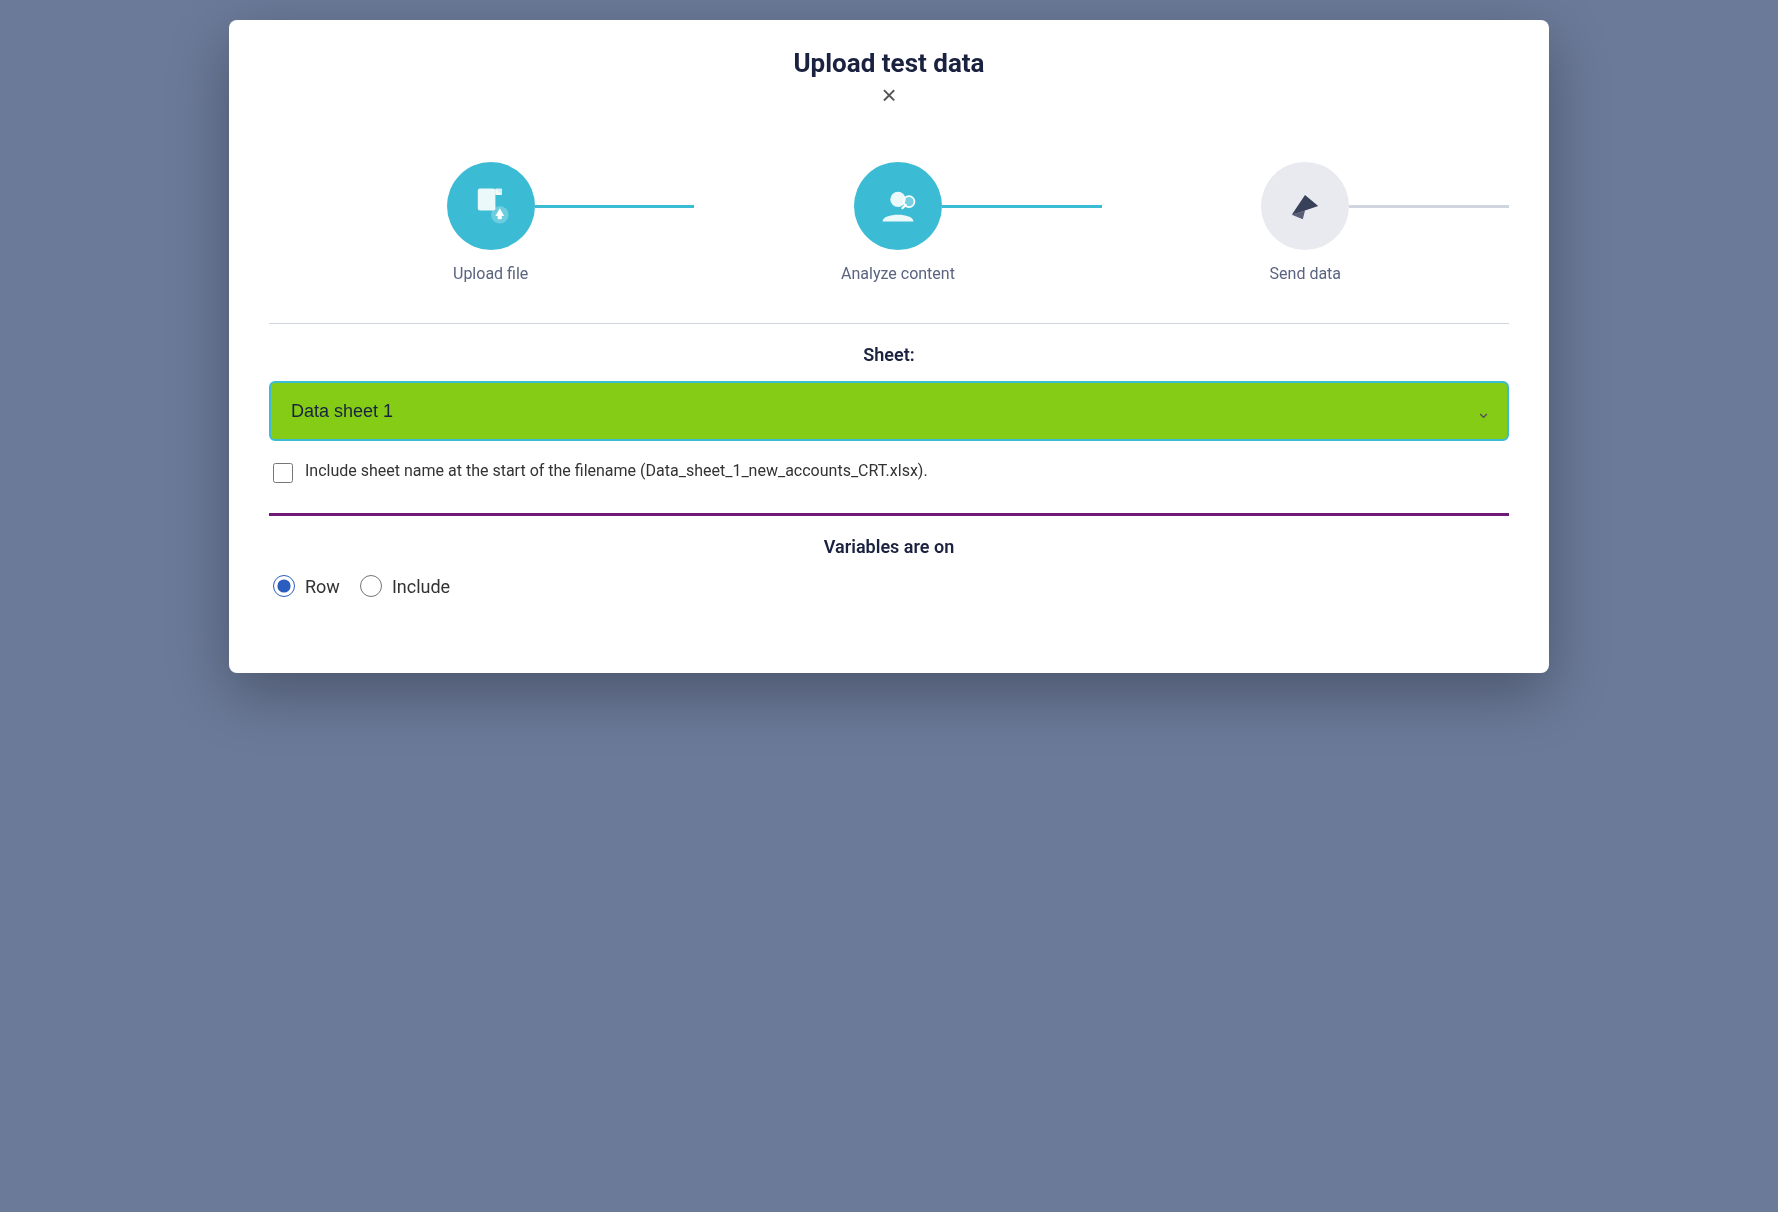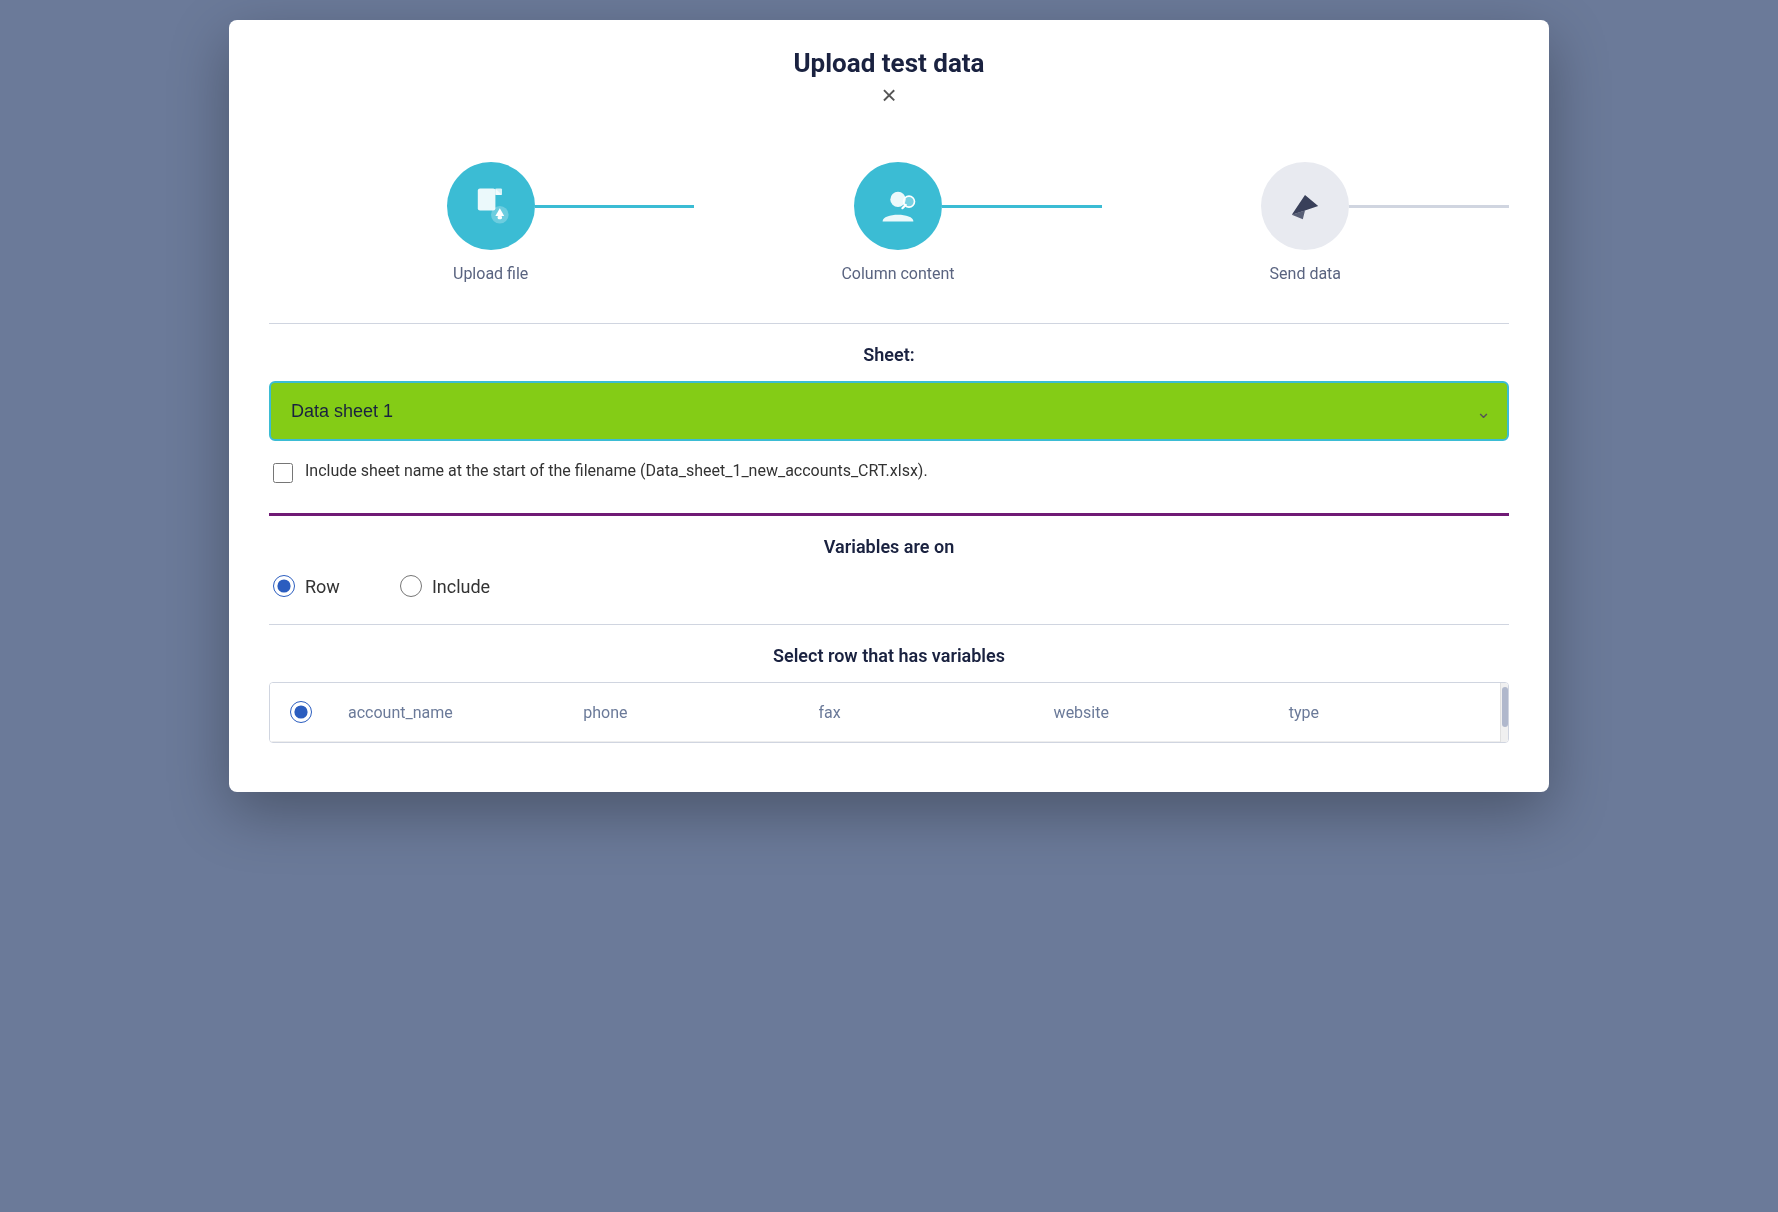--- a/index.html
+++ b/index.html
@@ -199,21 +199,21 @@
       text-align: center;
       font-size: 18px;
       font-weight: 600;
       color: #1a2240;
       margin-bottom: 18px;
     }
 
     .radio-row {
       display: flex;
       align-items: flex-start;
-      gap: 60px;
+      gap: 20px;
       margin-bottom: 27px;
       padding-left: 4px;
     }
 
     .radio-option {
       display: flex;
       align-items: center;
       gap: 10px;
       cursor: pointer;
       font-size: 18px;
@@ -346,21 +346,21 @@
 
             <svg class="icon-svg" viewBox="0 0 40 40" xmlns="http://www.w3.org/2000/svg">
               <circle cx="20" cy="14" r="7" fill="white" opacity="0.9"></circle>
               <path d="M6 34 C6 26 34 26 34 34" fill="white" opacity="0.9"></path>
               <circle cx="30" cy="16" r="5" fill="rgba(255,255,255,0.3)" stroke="white" stroke-width="1.5"></circle>
               <line x1="27" y1="19" x2="24" y2="22" stroke="white" stroke-width="2" stroke-linecap="round"></line>
             </svg>
           </div>
           <div class="line-segment line-active"></div>
         </div>
-        <div class="step-label">Column content</div>
+        <div class="step-label">Analyze content</div>
       </div>
 
       <div class="step-with-line">
         <div class="step-circle-row">
           <div class="line-segment line-hidden"></div>
           <div class="step-circle inactive">
 
             <svg width="44" height="44" viewBox="0 0 40 40" xmlns="http://www.w3.org/2000/svg">
               <polygon points="8,28 20,10 32,20 20,24" fill="#1a2240" opacity="0.85"></polygon>
               <polygon points="8,28 20,24 18,32" fill="#1a2240" opacity="0.7"></polygon>
@@ -401,37 +401,15 @@
           <input type="radio" class="radio-input" name="variables_on" checked="" style="">
           <span>Row</span>
         </label>
         <label class="radio-option">
           <input type="radio" class="radio-input" name="variables_on" style="">
           <span>Include</span>
         </label>
       </div>
     </div>
 
-    <div class="select-row-section">
-      <div class="select-row-label">Select row that has variables</div>
-
-      <div class="data-table-wrapper">
-        <div class="data-table-row">
-          <div class="row-radio-cell">
-            <input type="radio" class="row-radio" name="select_row" checked="" style="">
-          </div>
-          <div class="row-cells">
-            <div class="row-cell">account_name</div>
-            <div class="row-cell">phone</div>
-            <div class="row-cell">fax</div>
-            <div class="row-cell">website</div>
-            <div class="row-cell">type</div>
-          </div>
-        </div>
-        <div class="scrollbar-indicator">
-          <div class="scrollbar-thumb"></div>
-        </div>
-      </div>
-
-    </div>
 
   </div>
 </div>
 
 </body></html>

